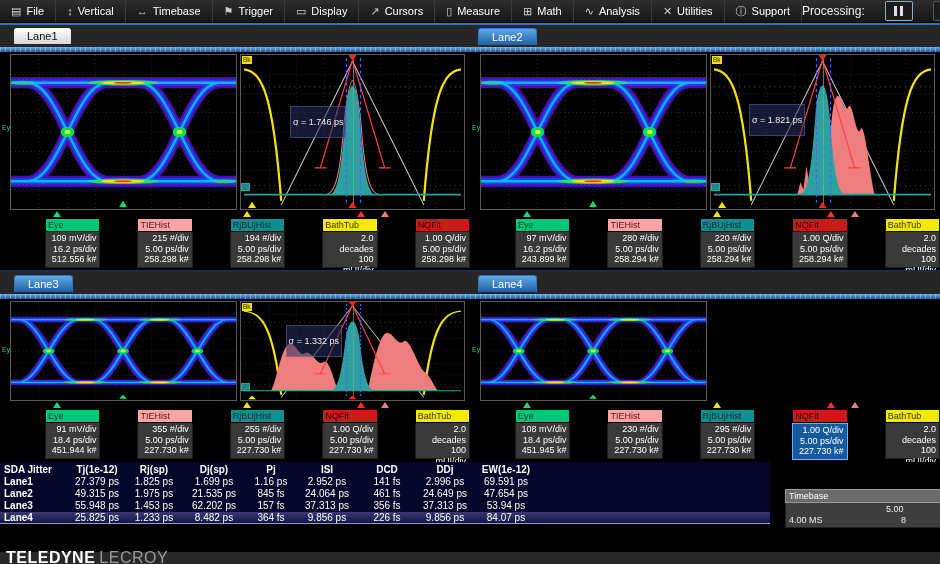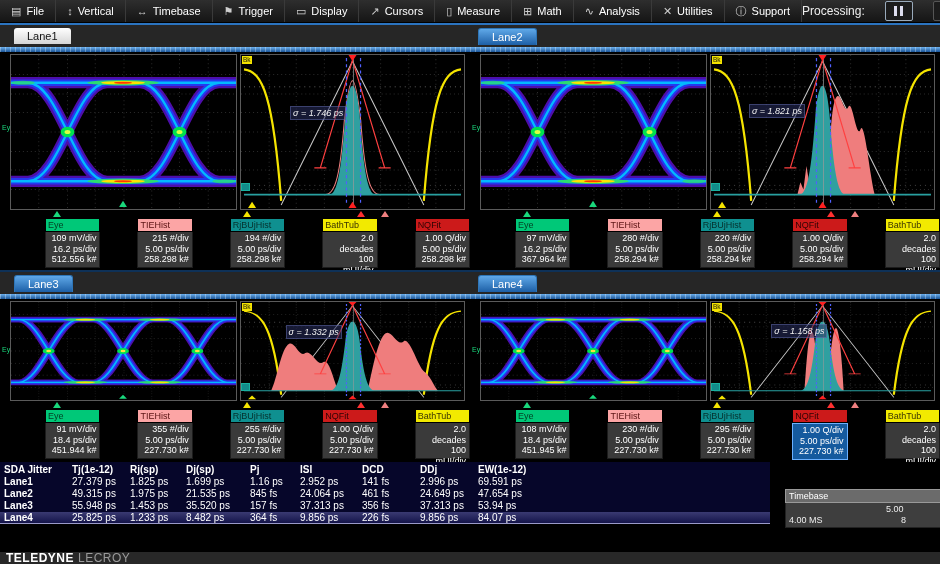--- a/index.html
+++ b/index.html
@@ -38,21 +38,21 @@
   .panel.eye{width:227px;}
   .panel.hist{width:225px;}
   .lane:nth-child(-n+2) .panel{height:156px;}
   .lane:nth-child(n+3) .panel{height:100px;}
   svg.plot{position:absolute;left:0;top:0;width:100%;height:100%;}
   .chip{position:absolute;font-size:7px;line-height:8px;}
   .chip-ey{left:-9px;top:45%;color:#19d87c;}
   .chip-bk{left:1px;top:1px;background:#f5e400;color:#221;padding:0 1px;font-size:6.5px;}
   .chip-teal{left:0;top:83%;width:7px;height:6px;background:#128b8b;border:1px solid #19b0a0;}
   .sigma{position:absolute;font-size:9px;color:#f0f0f0;background:rgba(40,45,95,.55);
-         border:1px solid rgba(130,140,220,.35);padding:1px 2px;white-space:nowrap;font-style:italic;}
+         border:1px solid rgba(130,140,220,.35);padding:10px 2px;white-space:nowrap;}
   .markers{position:relative;height:8px;}
   .tri{position:absolute;top:1px;width:0;height:0;
        border-left:4px solid transparent;border-right:4px solid transparent;
        border-bottom:6px solid var(--c);}
   
   .descriptors{display:flex;gap:2px;padding-left:10px;}
   .dbox{width:72px;font-size:9px;padding-left:35px;}
   .dtitle{height:12px;line-height:12px;padding:0 2px;border:1px solid #000;font-weight:normal;}
   .t-eye{background:#00c878;color:#033d22;}
   .t-tie{background:#fca5a5;color:#5a1212;}
@@ -61,34 +61,34 @@
   .t-nq{background:#cc1a1a;color:#2e0404;}
   .dvals{background:#3a3a3a;color:#fff;text-align:right;padding:1px 3px;height:33px;
          line-height:10.5px;border:1px solid #1c1c1c;border-top:none;}
   .dbox.selected .dvals{background:#155a9e;border:1px solid #6ab0ff;}
   
   .bottomzone{height:62px;position:relative;background:#000;margin-top:2px;}
   .jt{width:770px;height:62px;background:#06062a;display:grid;box-sizing:border-box;
       grid-template-columns:68px 58px 56px 64px 50px 62px 58px 58px 64px 1fr;
       grid-auto-rows:12px;font-size:10px;align-content:start;padding-top:2px;}
   .jt .hc{font-weight:bold;height:13px;}
-  .jt div{padding:0 4px;text-align:left;white-space:nowrap;overflow:hidden;}
+  .jt div{padding:0 4px;text-align:center;white-space:nowrap;overflow:hidden;}
   .jt .lc{text-align:left;font-weight:bold;}
   .jt .filler{padding:0;}
   .jt .rsel{background:linear-gradient(180deg,#3a3a72,#14144a);border-bottom:1px solid #9a9ac8;}
   
   .timebase-box{position:absolute;left:785px;top:27px;width:170px;font-size:9px;}
   .tb-head{background:#6b6b6b;color:#fff;height:12px;line-height:12px;padding:0 3px;border:1px solid #999;}
   .tb-body{background:#3e3e3e;border:1px solid #222;border-top:none;height:24px;position:relative;color:#eee;}
   .tb-l1{position:absolute;left:100px;top:1px;}
   .tb-l2a{position:absolute;left:3px;top:12px;}
   .tb-l2b{position:absolute;left:115px;top:12px;}
   
   .footer{position:absolute;left:0;bottom:0;width:100%;height:12px;background:#282828;
-          display:flex;align-items:center;padding-left:6px;box-sizing:border-box;font-size:12px;}
+          display:flex;align-items:center;padding-left:6px;box-sizing:border-box;font-size:16px;}
   .brand-b{font-weight:bold;letter-spacing:.5px;}
   .brand-l{color:#9a9a9a;margin-left:4px;letter-spacing:.5px;}
 </style>
 </head>
 <body>
 
 <svg width="0" height="0" style="position:absolute" aria-hidden="true">
 <defs>
   <g id="grid227">
     <path stroke="#2c2c2c" stroke-width="1" stroke-dasharray="1,3" fill="none" d="M28,0V150M57,0V150M85,0V150M114,0V150M142,0V150M170,0V150M199,0V150
@@ -363,21 +363,21 @@
       <span class="tri" style="left:243px;--c:#f5e400"></span>
       <span class="tri" style="left:357px;--c:#ff3030"></span>
       <span class="tri" style="left:381px;--c:#ef8080"></span>
     </div>
     <div class="descriptors">
       <div class="dbox">
         <div class="dtitle t-eye">Eye</div>
         <div class="dvals">
           <div>97 mV/div</div>
             <div>16.2 ps/div</div>
-            <div>367.964 k#</div>
+            <div>243.899 k#</div>
         </div>
       </div>
       <div class="dbox">
         <div class="dtitle t-tie">TIEHist</div>
         <div class="dvals">
           <div>280 #/div</div>
             <div>5.00 ps/div</div>
             <div>258.294 k#</div>
         </div>
       </div>
@@ -483,28 +483,20 @@
     <div class="tabrow">
       <span class="tab blue">Lane4</span>
     </div>
     <div class="bluebar"></div>
     <div class="panels">
       <div class="panel eye">
         <svg class="plot" preserveAspectRatio="none">
             <use href="#eye-b"></use>
           </svg>
         <span class="chip chip-ey">Ey</span>
-      </div>
-      <div class="panel hist">
-        <svg class="plot" preserveAspectRatio="none">
-            <use href="#hist-l4"></use>
-          </svg>
-        <span class="chip chip-bk">Bk</span>
-        <span class="chip chip-teal"></span>
-        <span class="sigma" style="left:27%;top:22%">σ = 1.158 ps</span>
       </div>
     </div>
     <div class="markers">
       <span class="tri" style="left:53px;--c:#19d87c"></span>
       <span class="tri" style="left:243px;--c:#f5e400"></span>
       <span class="tri" style="left:357px;--c:#ff3030"></span>
       <span class="tri" style="left:381px;--c:#ef8080"></span>
     </div>
     <div class="descriptors">
       <div class="dbox">
@@ -582,21 +574,21 @@
     <div>845 fs</div>
     <div>24.064 ps</div>
     <div>461 fs</div>
     <div>24.649 ps</div>
     <div>47.654 ps</div>
     <div class="filler"></div>
 
     <div class="lc">Lane3</div>
     <div>55.948 ps</div>
     <div>1.453 ps</div>
-    <div>35.520 ps</div>
+    <div>62.202 ps</div>
     <div>157 fs</div>
     <div>37.313 ps</div>
     <div>356 fs</div>
     <div>37.313 ps</div>
     <div>53.94 ps</div>
     <div class="filler"></div>
 
     <div class="lc rsel">Lane4</div>
     <div class="rsel">25.825 ps</div>
     <div class="rsel">1.233 ps</div>

